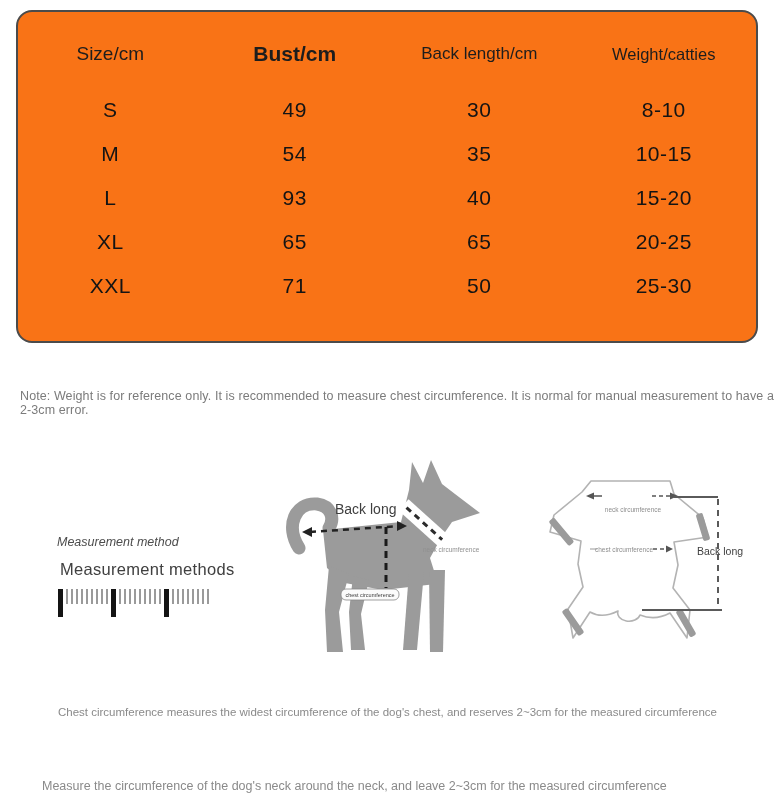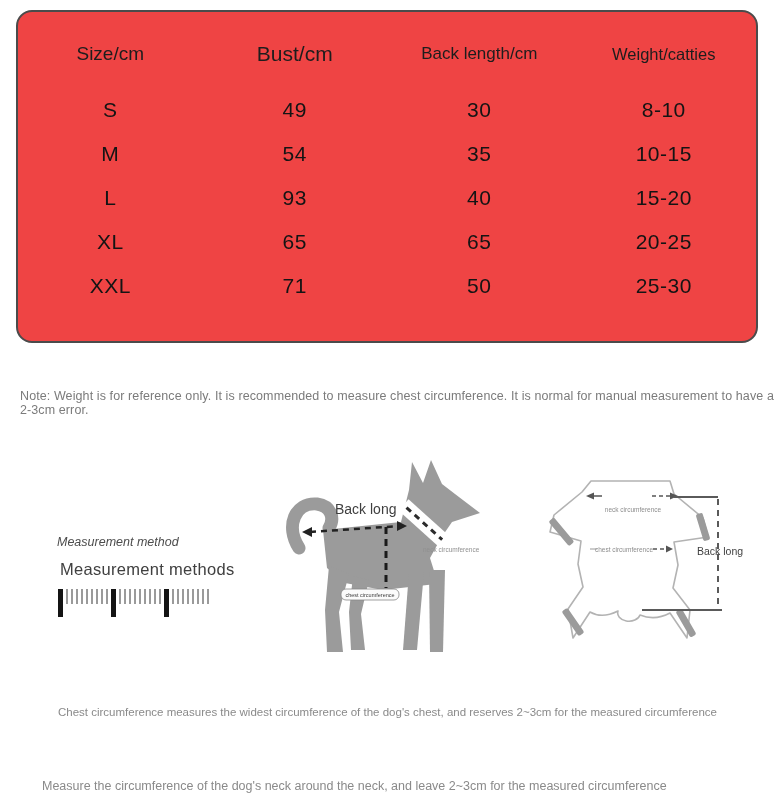--- a/index.html
+++ b/index.html
@@ -7,25 +7,25 @@
     position:relative;width:776px;height:800px;background:#ffffff;overflow:hidden;
     font-family:"Liberation Sans", sans-serif;color:#1d1d1d;
   }
   
   .table-box{
     position:absolute;left:16px;top:10px;width:742px;height:333px;
     border:2px solid #4b4b4b;border-radius:16px;box-sizing:border-box;
     display:grid;grid-template-columns:repeat(4,1fr);
     grid-template-rows:68px repeat(5,44px);
     padding-top:8px;align-items:center;justify-items:center;
-    background:#ef4444;
+    background:#f97316;
   }
   .th{color:#1d1d1d;white-space:nowrap;}
   .th.c1{font-size:19px;}
-  .th.c2{font-size:21px;}
+  .th.c2{font-size:21px;font-weight:bold;}
   .th.c3{font-size:17px;}
   .th.c4{font-size:16.5px;text-align:center;}
   .td{font-size:21px;color:#141414;letter-spacing:0.5px;white-space:nowrap;}
   
   .note{position:absolute;left:20px;top:376px;font-size:12.5px;color:#7b7b7b;letter-spacing:0.1px;}
   
   .m-small{position:absolute;left:57px;top:535px;font-size:12.5px;color:#4c4c4c;font-style:italic;}
   .m-large{position:absolute;left:60px;top:560px;font-size:16.5px;color:#404040;letter-spacing:0.3px;}
   .ruler{position:absolute;left:58px;top:589px;display:flex;align-items:flex-start;gap:3px;height:30px;}
   .rl-bar{width:5px;height:28px;background:#141414;flex:none;}

